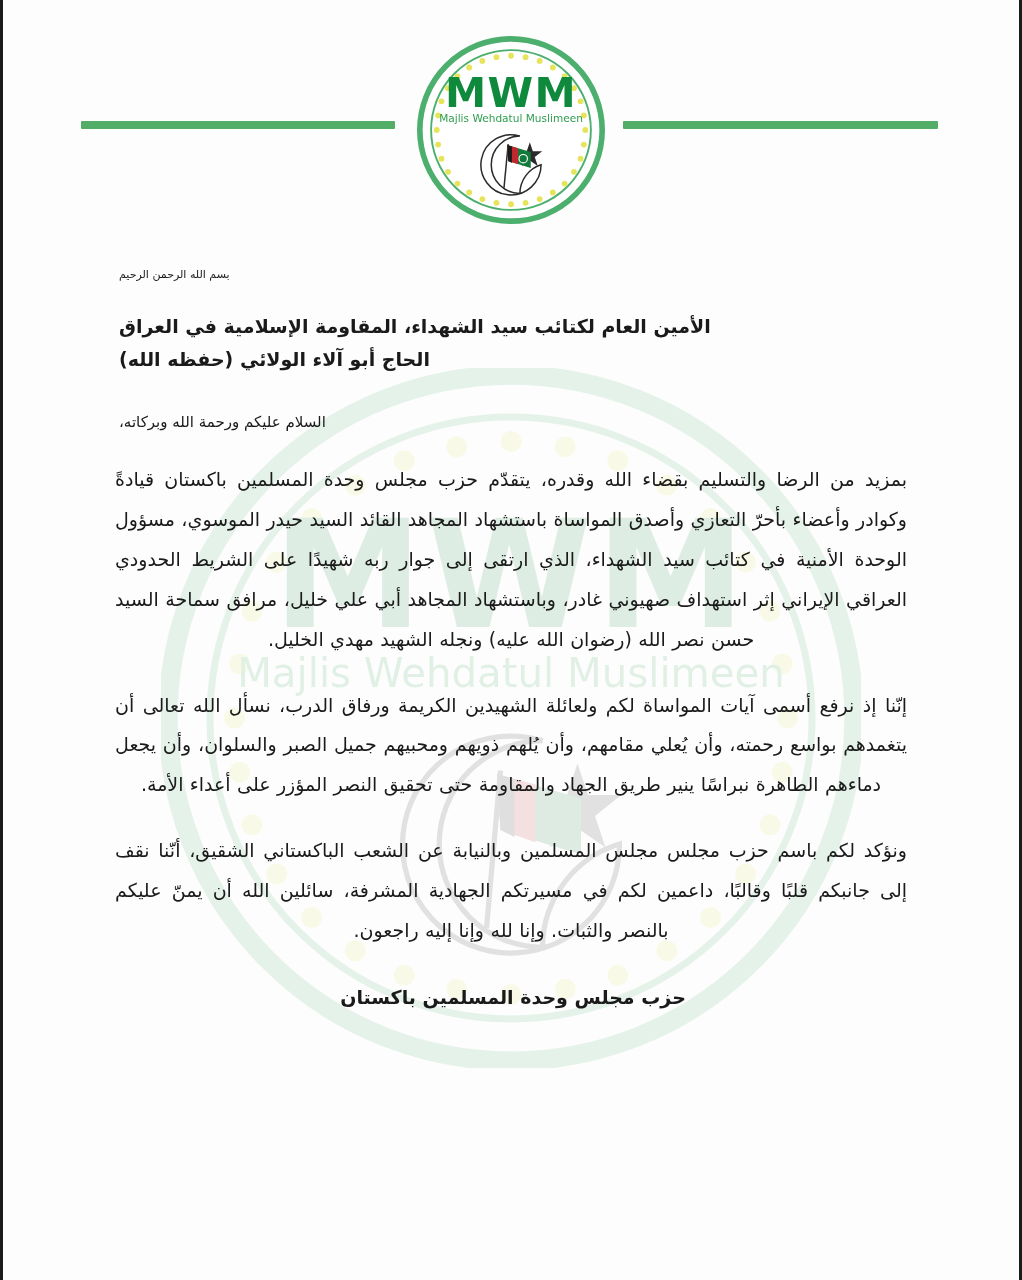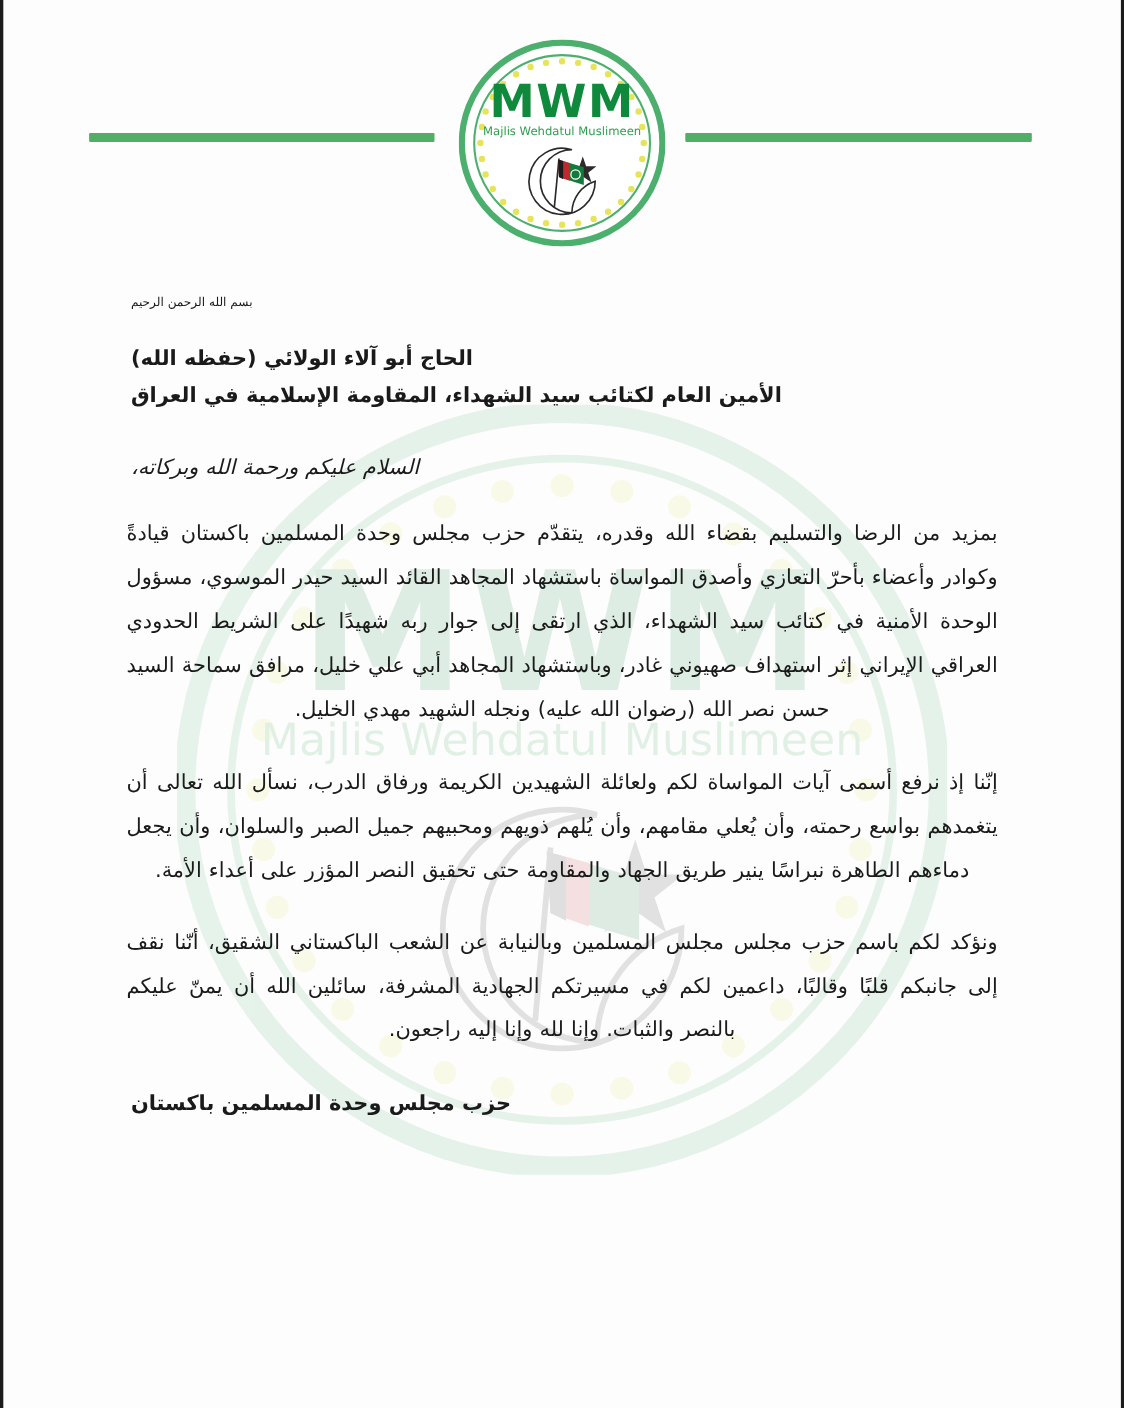--- a/index.html
+++ b/index.html
@@ -88,25 +88,24 @@
     font-weight: bold;
     line-height: 1.75;
     margin: 26px 0 0 0;
     padding-left: 4px;
   }
   .addressee .line { display: block; }
 
   .salutation {
     direction: rtl;
     text-align: left;
-    font-size: 19px;
+    font-size: 15px;
     margin: 34px 0 0 0;
     line-height: 1.6;
     padding-left: 4px;
-    font-style: italic;
   }
 
   .para {
     direction: rtl;
     text-align: justify;
     text-align-last: center;
     font-size: 19px;
     line-height: 2.1;
     margin: 26px 0 0 0;
     word-spacing: 0.02em;
@@ -123,21 +122,21 @@
 
   .signature {
     direction: rtl;
     text-align: left;
     font-size: 19px;
     font-weight: bold;
     line-height: 1.9;
     margin: 28px 0 0 0;
     padding-left: 4px;
   }
-  .signature .line { display: block; }
+  .signature .line { display: block; text-align: center; }
   .signature .date { margin-top: 20px; }
 </style>
 </head>
 <body>
 
 <div class="page">
 
   <svg class="watermark" viewBox="0 0 400 400" aria-hidden="true">
     <circle cx="200" cy="200" r="196" fill="none" stroke="#4caf6e" stroke-width="11"></circle>
     <circle cx="200" cy="200" r="172" fill="none" stroke="#4caf6e" stroke-width="4"></circle>
@@ -241,22 +240,22 @@
         <circle cx="26" cy="-13" r="9" fill="none" stroke="#ffffff" stroke-width="2.4"></circle>
       </g>
     </svg>
   </div>
 
   <div class="content">
 
     <p class="basmala">بسم الله الرحمن الرحيم</p>
 
     <div class="addressee">
+      <span class="line">الأمين العام لكتائب سيد الشهداء، المقاومة الإسلامية في العراق</span>
       <span class="line">الحاج أبو آلاء الولائي (حفظه الله)</span>
-      <span class="line">الأمين العام لكتائب سيد الشهداء، المقاومة الإسلامية في العراق</span>
     </div>
 
     <p class="salutation">السلام عليكم ورحمة الله وبركاته،</p>
 
     <p class="para">بمزيد من الرضا والتسليم بقضاء الله وقدره، يتقدّم حزب مجلس وحدة المسلمين باكستان قيادةً وكوادر وأعضاء بأحرّ التعازي وأصدق المواساة باستشهاد المجاهد القائد السيد حيدر الموسوي، مسؤول الوحدة الأمنية في كتائب سيد الشهداء، الذي ارتقى إلى جوار ربه شهيدًا على الشريط الحدودي العراقي الإيراني إثر استهداف صهيوني غادر، وباستشهاد المجاهد أبي علي خليل، مرافق سماحة السيد حسن نصر الله (رضوان الله عليه) ونجله الشهيد مهدي الخليل.</p>
 
     <p class="para">إنّنا إذ نرفع أسمى آيات المواساة لكم ولعائلة الشهيدين الكريمة ورفاق الدرب، نسأل الله تعالى أن يتغمدهم بواسع رحمته، وأن يُعلي مقامهم، وأن يُلهم ذويهم ومحبيهم جميل الصبر والسلوان، وأن يجعل دماءهم الطاهرة نبراسًا ينير طريق الجهاد والمقاومة حتى تحقيق النصر المؤزر على أعداء الأمة.</p>
 
     <p class="para">ونؤكد لكم باسم حزب مجلس مجلس المسلمين وبالنيابة عن الشعب الباكستاني الشقيق، أنّنا نقف إلى جانبكم قلبًا وقالبًا، داعمين لكم في مسيرتكم الجهادية المشرفة، سائلين الله أن يمنّ عليكم بالنصر والثبات. وإنا لله وإنا إليه راجعون.</p>
 

